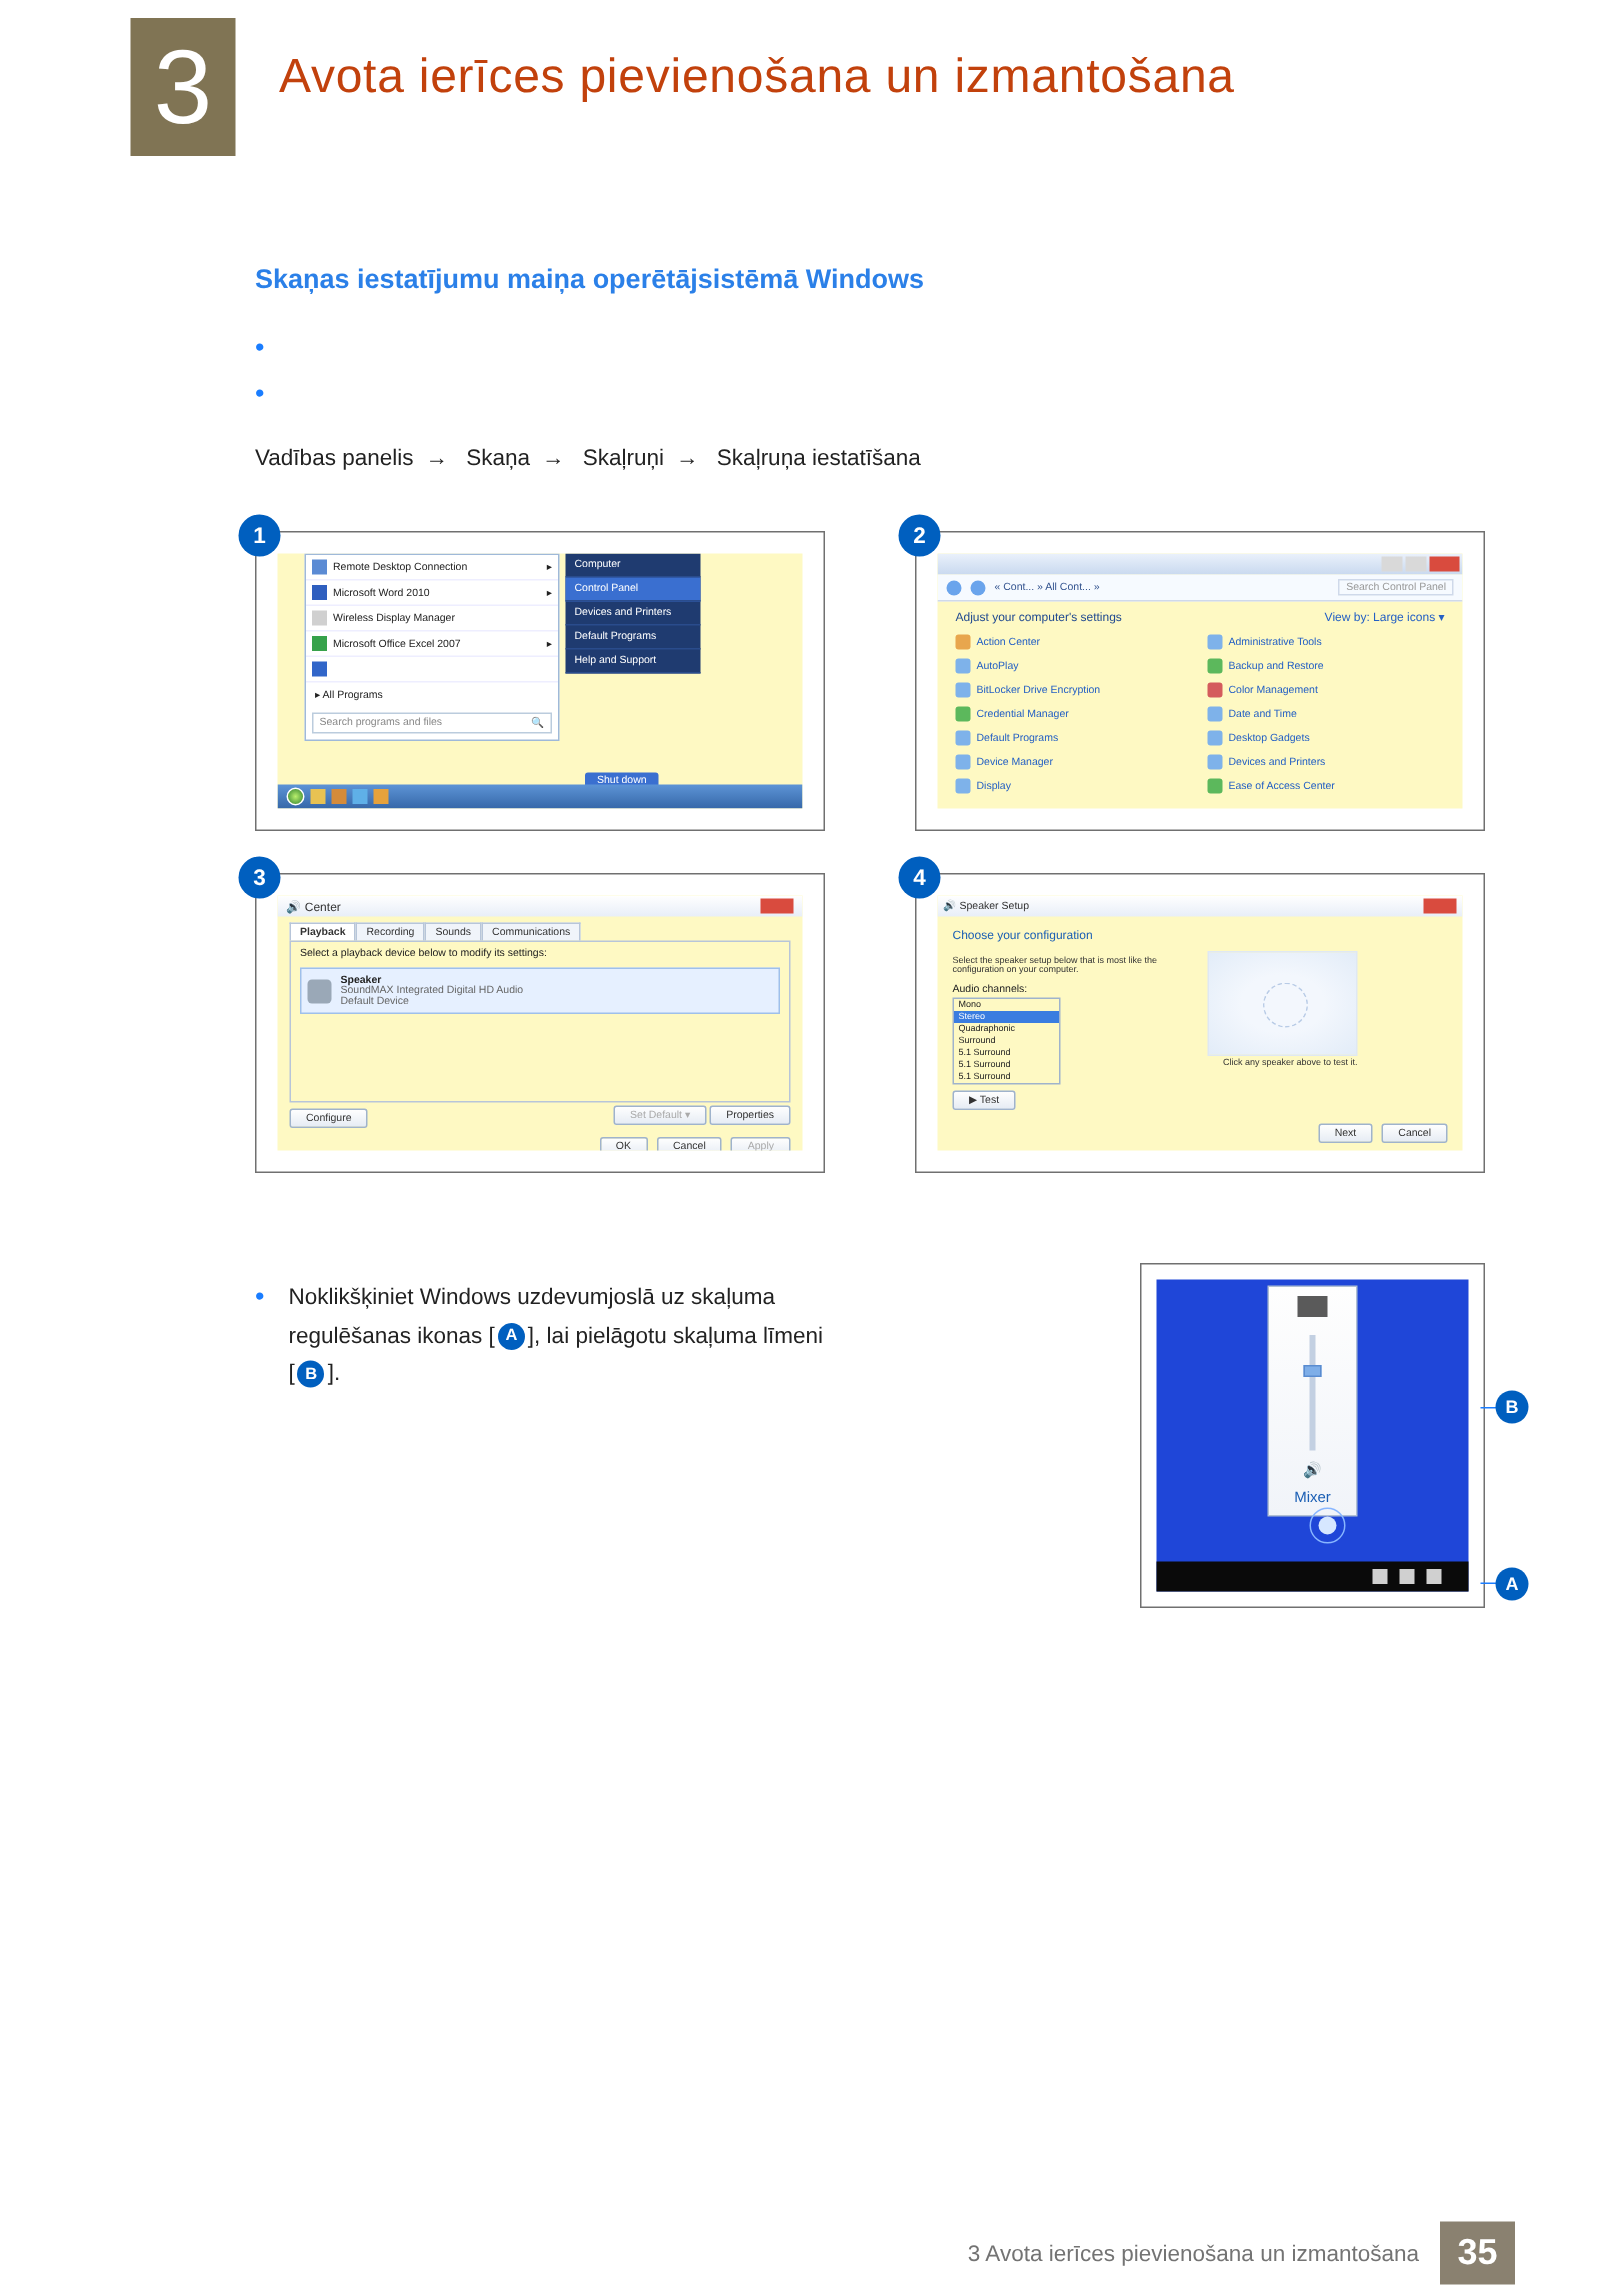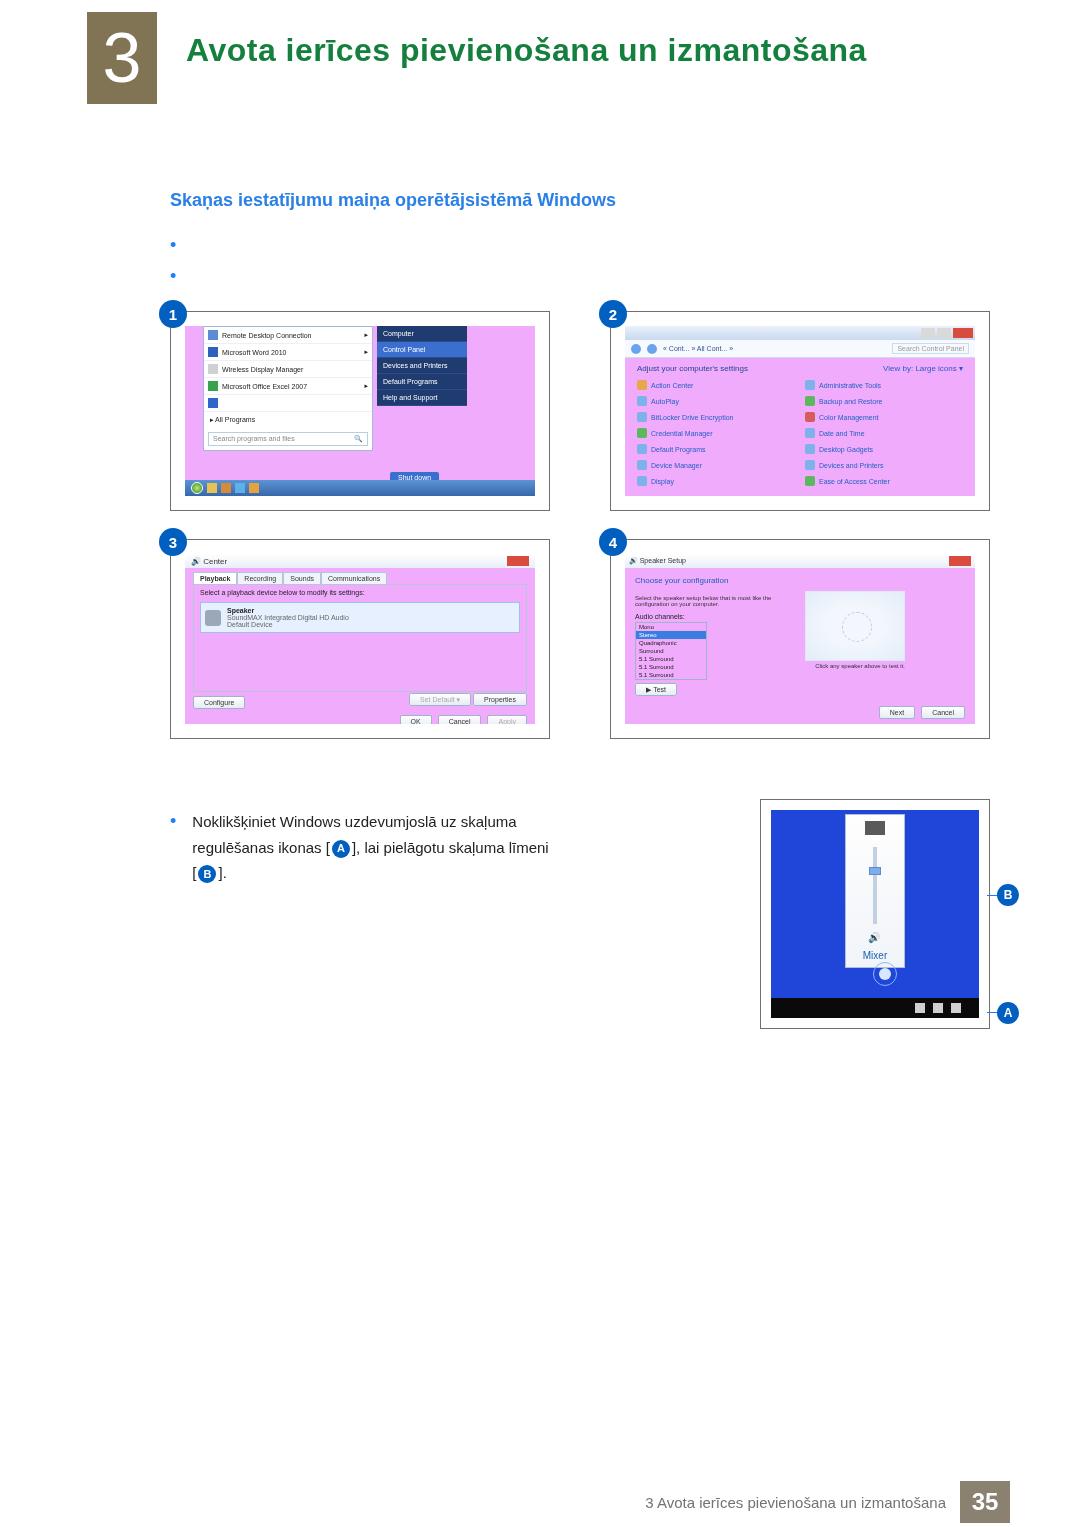--- a/index.html
+++ b/index.html
@@ -1,39 +1,39 @@
 <!DOCTYPE html>
 <html><head>
 <meta charset="utf-8">
 <style>
   * { box-sizing: border-box; margin: 0; padding: 0; }
   body { font-family: Arial, Helvetica, sans-serif; background: #fff; width: 1080px; height: 1527px; position: relative; }
 
   .chapter-tab { position: absolute; left: 87px; top: 12px; width: 70px; height: 92px; background: #807454; display: flex; align-items: center; justify-content: center; }
   .chapter-tab span { color: #fff; font-size: 70px; font-weight: 300; }
 
-  .chapter-title { position: absolute; left: 186px; top: 32px; color: #15803d; font-size: 32px; font-weight: 700; letter-spacing: 0.5px; }
-
-  .content { position: absolute; left: 170px; top: 190px; width: 820px; }
+  .chapter-title { position: absolute; left: 186px; top: 32px; color: #c2410c; font-size: 32px; font-weight: 400; letter-spacing: 0.5px; }
+
+  .content { position: absolute; left: 170px; top: 176px; width: 820px; }
 
   .subhead { color: #2b80e8; font-size: 18px; font-weight: 600; margin-bottom: 22px; }
 
   .bullets { margin-bottom: 26px; }
   .bullet-row { display: flex; gap: 16px; margin: 10px 0; font-size: 15px; color: #222; line-height: 1.5; }
   .dot { color: #1a7dff; font-size: 18px; line-height: 1; margin-top: 3px; }
 
   .path-line { font-size: 15px; color: #222; margin-bottom: 40px; }
   .arrow { margin: 0 8px; }
 
   .panels { display: grid; grid-template-columns: 1fr 1fr; gap: 28px 60px; margin-bottom: 60px; }
   .panel { border: 1px solid #707070; padding: 14px 14px; position: relative; height: 200px; background: #fff; }
   .panel .badge { position: absolute; left: -12px; top: -12px; width: 28px; height: 28px; border-radius: 50%; background: #005fbf; color: #fff; font-size: 15px; font-weight: 700; display: flex; align-items: center; justify-content: center; }
 
   
-  .mini { width: 100%; height: 100%; background: #f0abfc; font-size: 7px; color: #222; overflow: hidden; position: relative; }
+  .mini { width: 100%; height: 100%; background: #fef9c3; font-size: 7px; color: #222; overflow: hidden; position: relative; }
 
   
   .p1 .startwrap { position:absolute; left:18px; top:0; width:170px; background:#fff; border:1px solid #9fb9d9; }
   .p1 .srow { display:flex; align-items:center; gap:4px; padding:3px 4px; border-bottom:1px solid #eef; font-size:7px; }
   .p1 .srow .ic { width:10px; height:10px; background:#5b8bd4; }
   .p1 .rightcol { position:absolute; left:192px; top:0; width:90px; background:#1f3b70; color:#fff; font-size:7px; }
   .p1 .rrow { padding:4px 6px; border-bottom:1px solid #2a4c8c; }
   .p1 .rrow.sel { background:#3a6fd0; }
   .taskbar7 { position:absolute; left:0; bottom:0; width:100%; height:16px; background:linear-gradient(#5d94d6,#3668a9); display:flex; align-items:center; gap:4px; padding:0 6px; }
   .taskbar7 .orb { width:12px;height:12px;border-radius:50%;background:radial-gradient(#baf06d,#2c7e2c);border:1px solid #fff; }
@@ -127,20 +127,26 @@
 
   <div class="bullets">
     <div class="bullet-row">
         <span class="dot">•</span>
       </div>
     <div class="bullet-row">
         <span class="dot">•</span>
       </div>
   </div>
 
+  <div class="path-line">
+    <span>Vadības panelis</span><span class="arrow">→</span>
+    <span>Skaņa</span><span class="arrow">→</span>
+    <span>Skaļruņi</span><span class="arrow">→</span>
+    <span>Skaļruņa iestatīšana</span>
+  </div>
 
   <div class="panels">
 
     <div class="panel p1">
       <div class="badge">1</div>
       <div class="mini">
         <div class="startwrap">
           <div class="srow">
               <div class="ic"></div>
               <span>Remote Desktop Connection</span>

